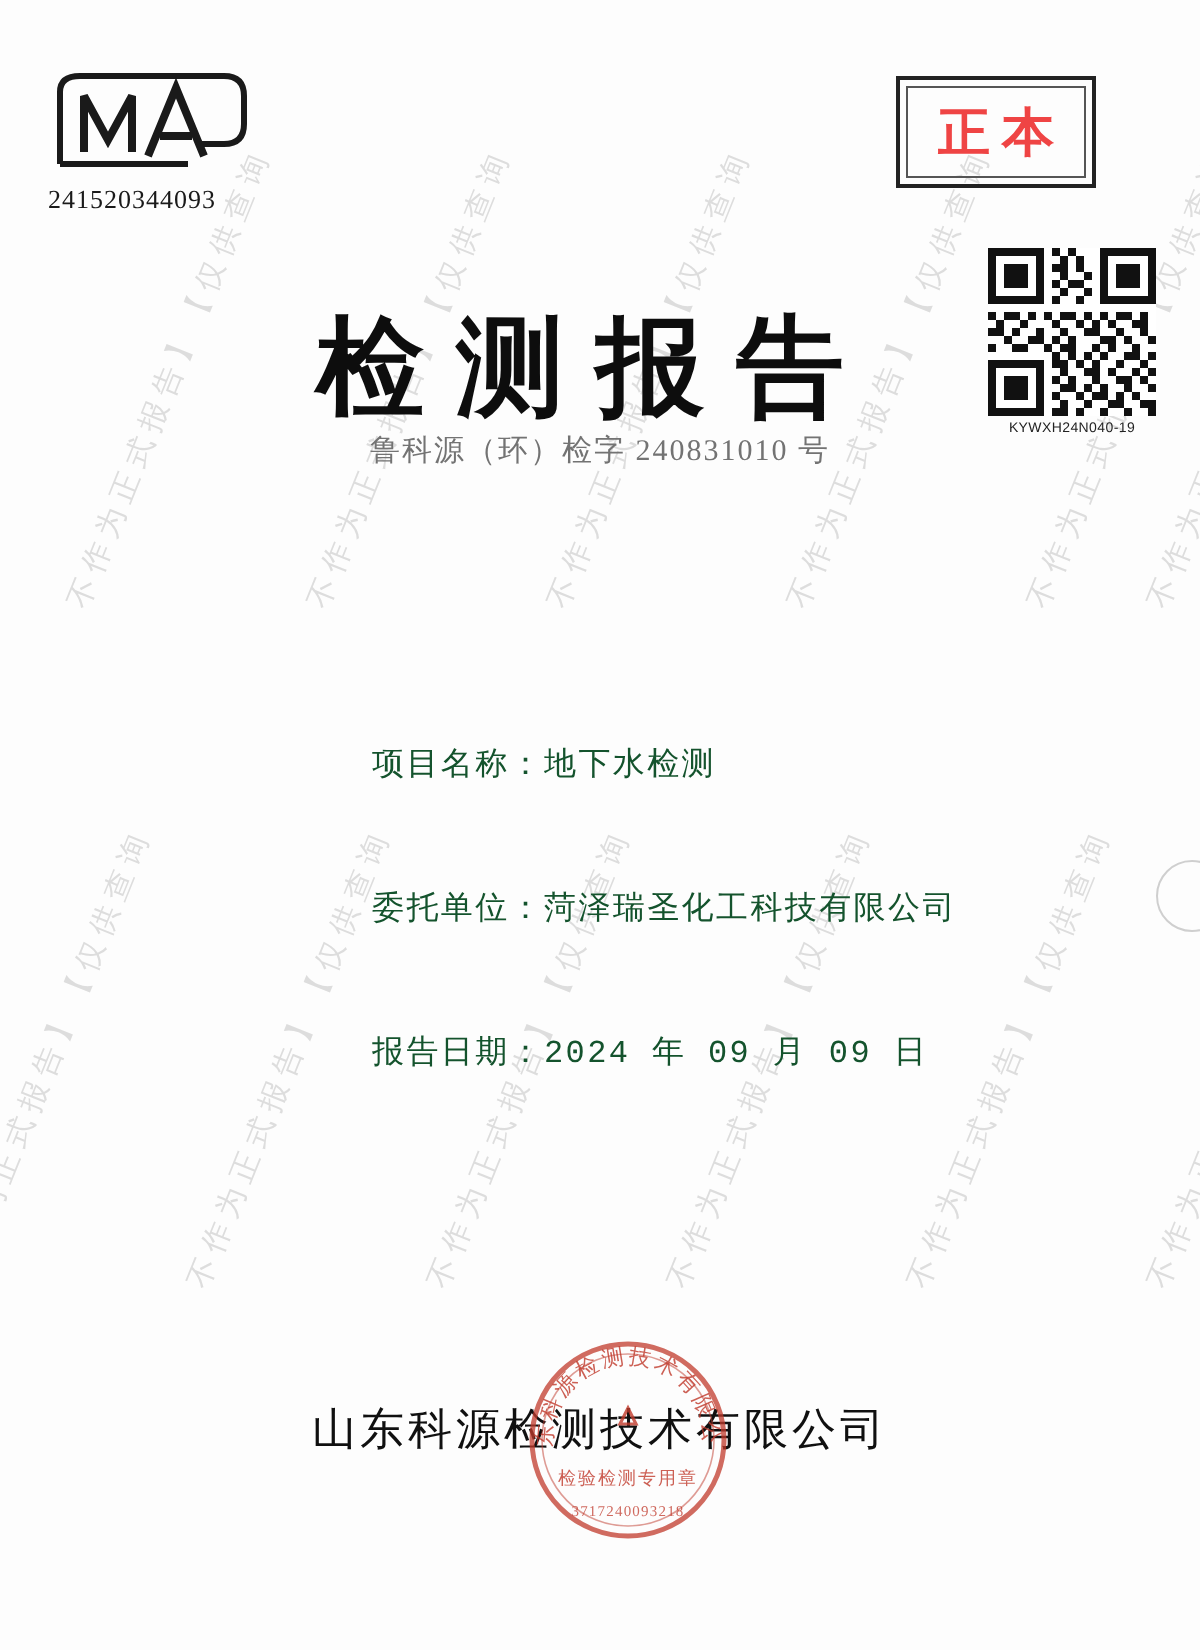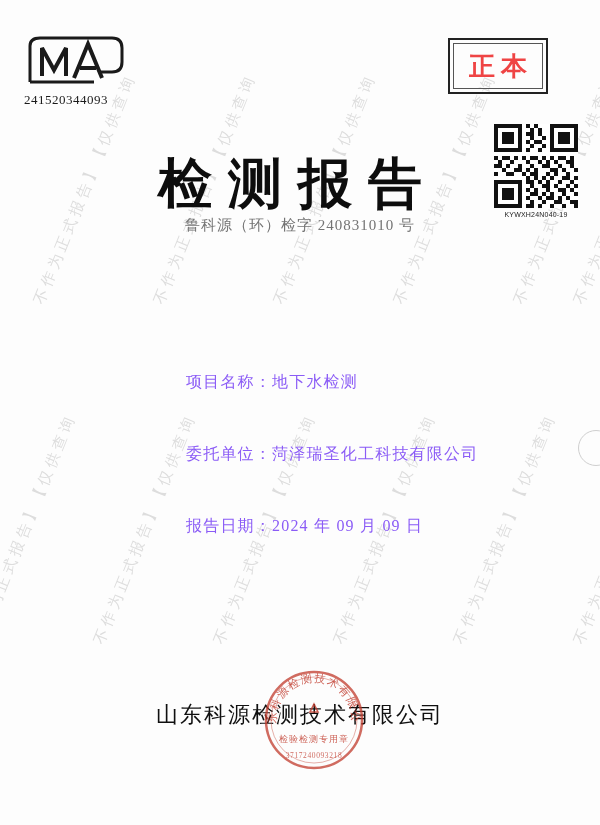--- a/index.html
+++ b/index.html
@@ -145,23 +145,24 @@
   .fields {
     position: absolute;
     left: 186px;
     top: 372px;
     width: 360px;
     z-index: 2;
   }
   .field-row {
     font-size: 16px;
     letter-spacing: 1.2px;
-    color: #8b5cf6;
+    color: #14532d;
     margin-bottom: 51px;
     white-space: nowrap;
+    font-family: Liberation Mono, monospace;
   }
   .field-row:last-child { margin-bottom: 12px; }
   .field-label { }
   .field-value { }
 
   
   .company {
     position: absolute;
     left: 0;
     top: 700px;

